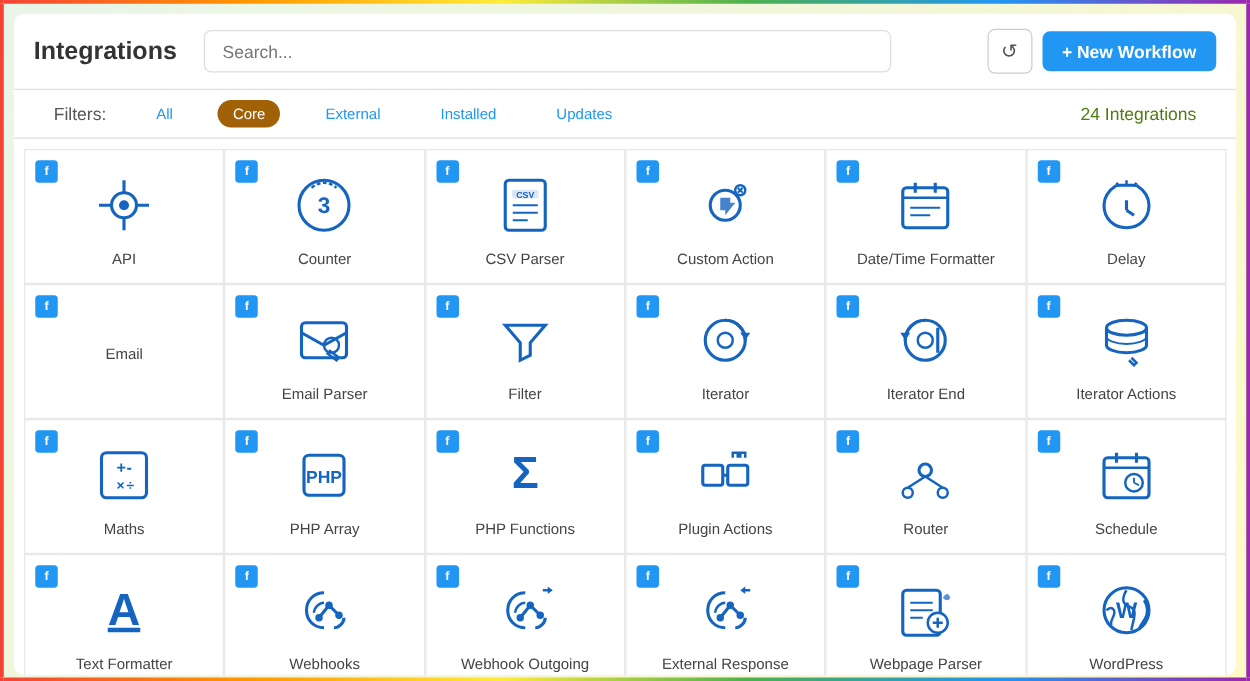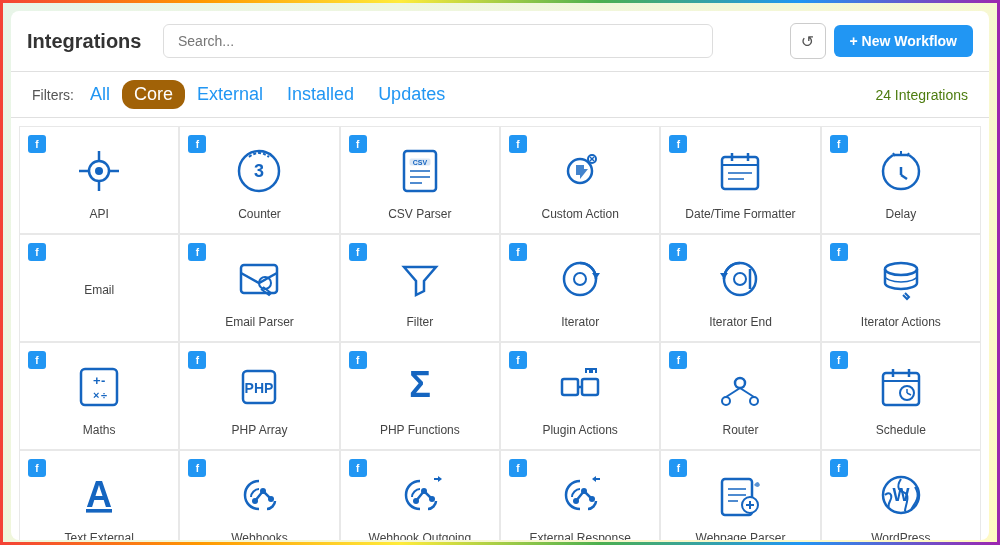--- a/index.html
+++ b/index.html
@@ -74,35 +74,35 @@
       font-weight: 600;
       cursor: pointer;
       display: flex;
       align-items: center;
       gap: 6px;
       white-space: nowrap;
     }
     .filters-bar {
       display: flex;
       align-items: center;
-      padding: 8px 21px;
+      padding: 8px 32px;
       border-bottom: 1px solid #e0e0e0;
-      gap: 0;
+      gap: 24px;
     }
     .filters-label {
       font-size: 14px;
       color: #555;
       margin-right: 4px;
     }
     .filter-btn {
       padding: 4px 12px;
       border-radius: 4px;
       border: none;
       background: transparent;
-      font-size: 18px;
+      font-size: 12px;
       cursor: pointer;
       color: #2196f3;
       font-weight: 500;
     }
     .filter-btn.active {
       background: #a16207;
       color: #fff;
       border-radius: 12px;
     }
     .filter-btn.plain {
@@ -466,21 +466,21 @@
 
     <div class="integration-card">
       <div class="card-badge">
           <span class="card-badge-icon">f</span>
         </div>
       <div class="card-icon-area">
         <svg viewBox="0 0 48 48" fill="none">
           <text x="24" y="36" text-anchor="middle" font-size="36" fill="#1565c0" font-weight="bold" text-decoration="underline">A</text>
         </svg>
       </div>
-      <span class="card-label">Text External</span>
+      <span class="card-label">Text Formatter</span>
     </div>
 
     <div class="integration-card">
       <div class="card-badge">
           <span class="card-badge-icon">f</span>
         </div>
       <div class="card-icon-area">
         <svg viewBox="0 0 48 48" fill="none">
           <path d="M24 10 C16 10 10 16 10 24 C10 32 16 38 24 38" stroke="#1565c0" stroke-width="2.5" fill="none"></path>
           <path d="M24 18 C20 18 16 22 16 26" stroke="#1565c0" stroke-width="2" fill="none"></path>

